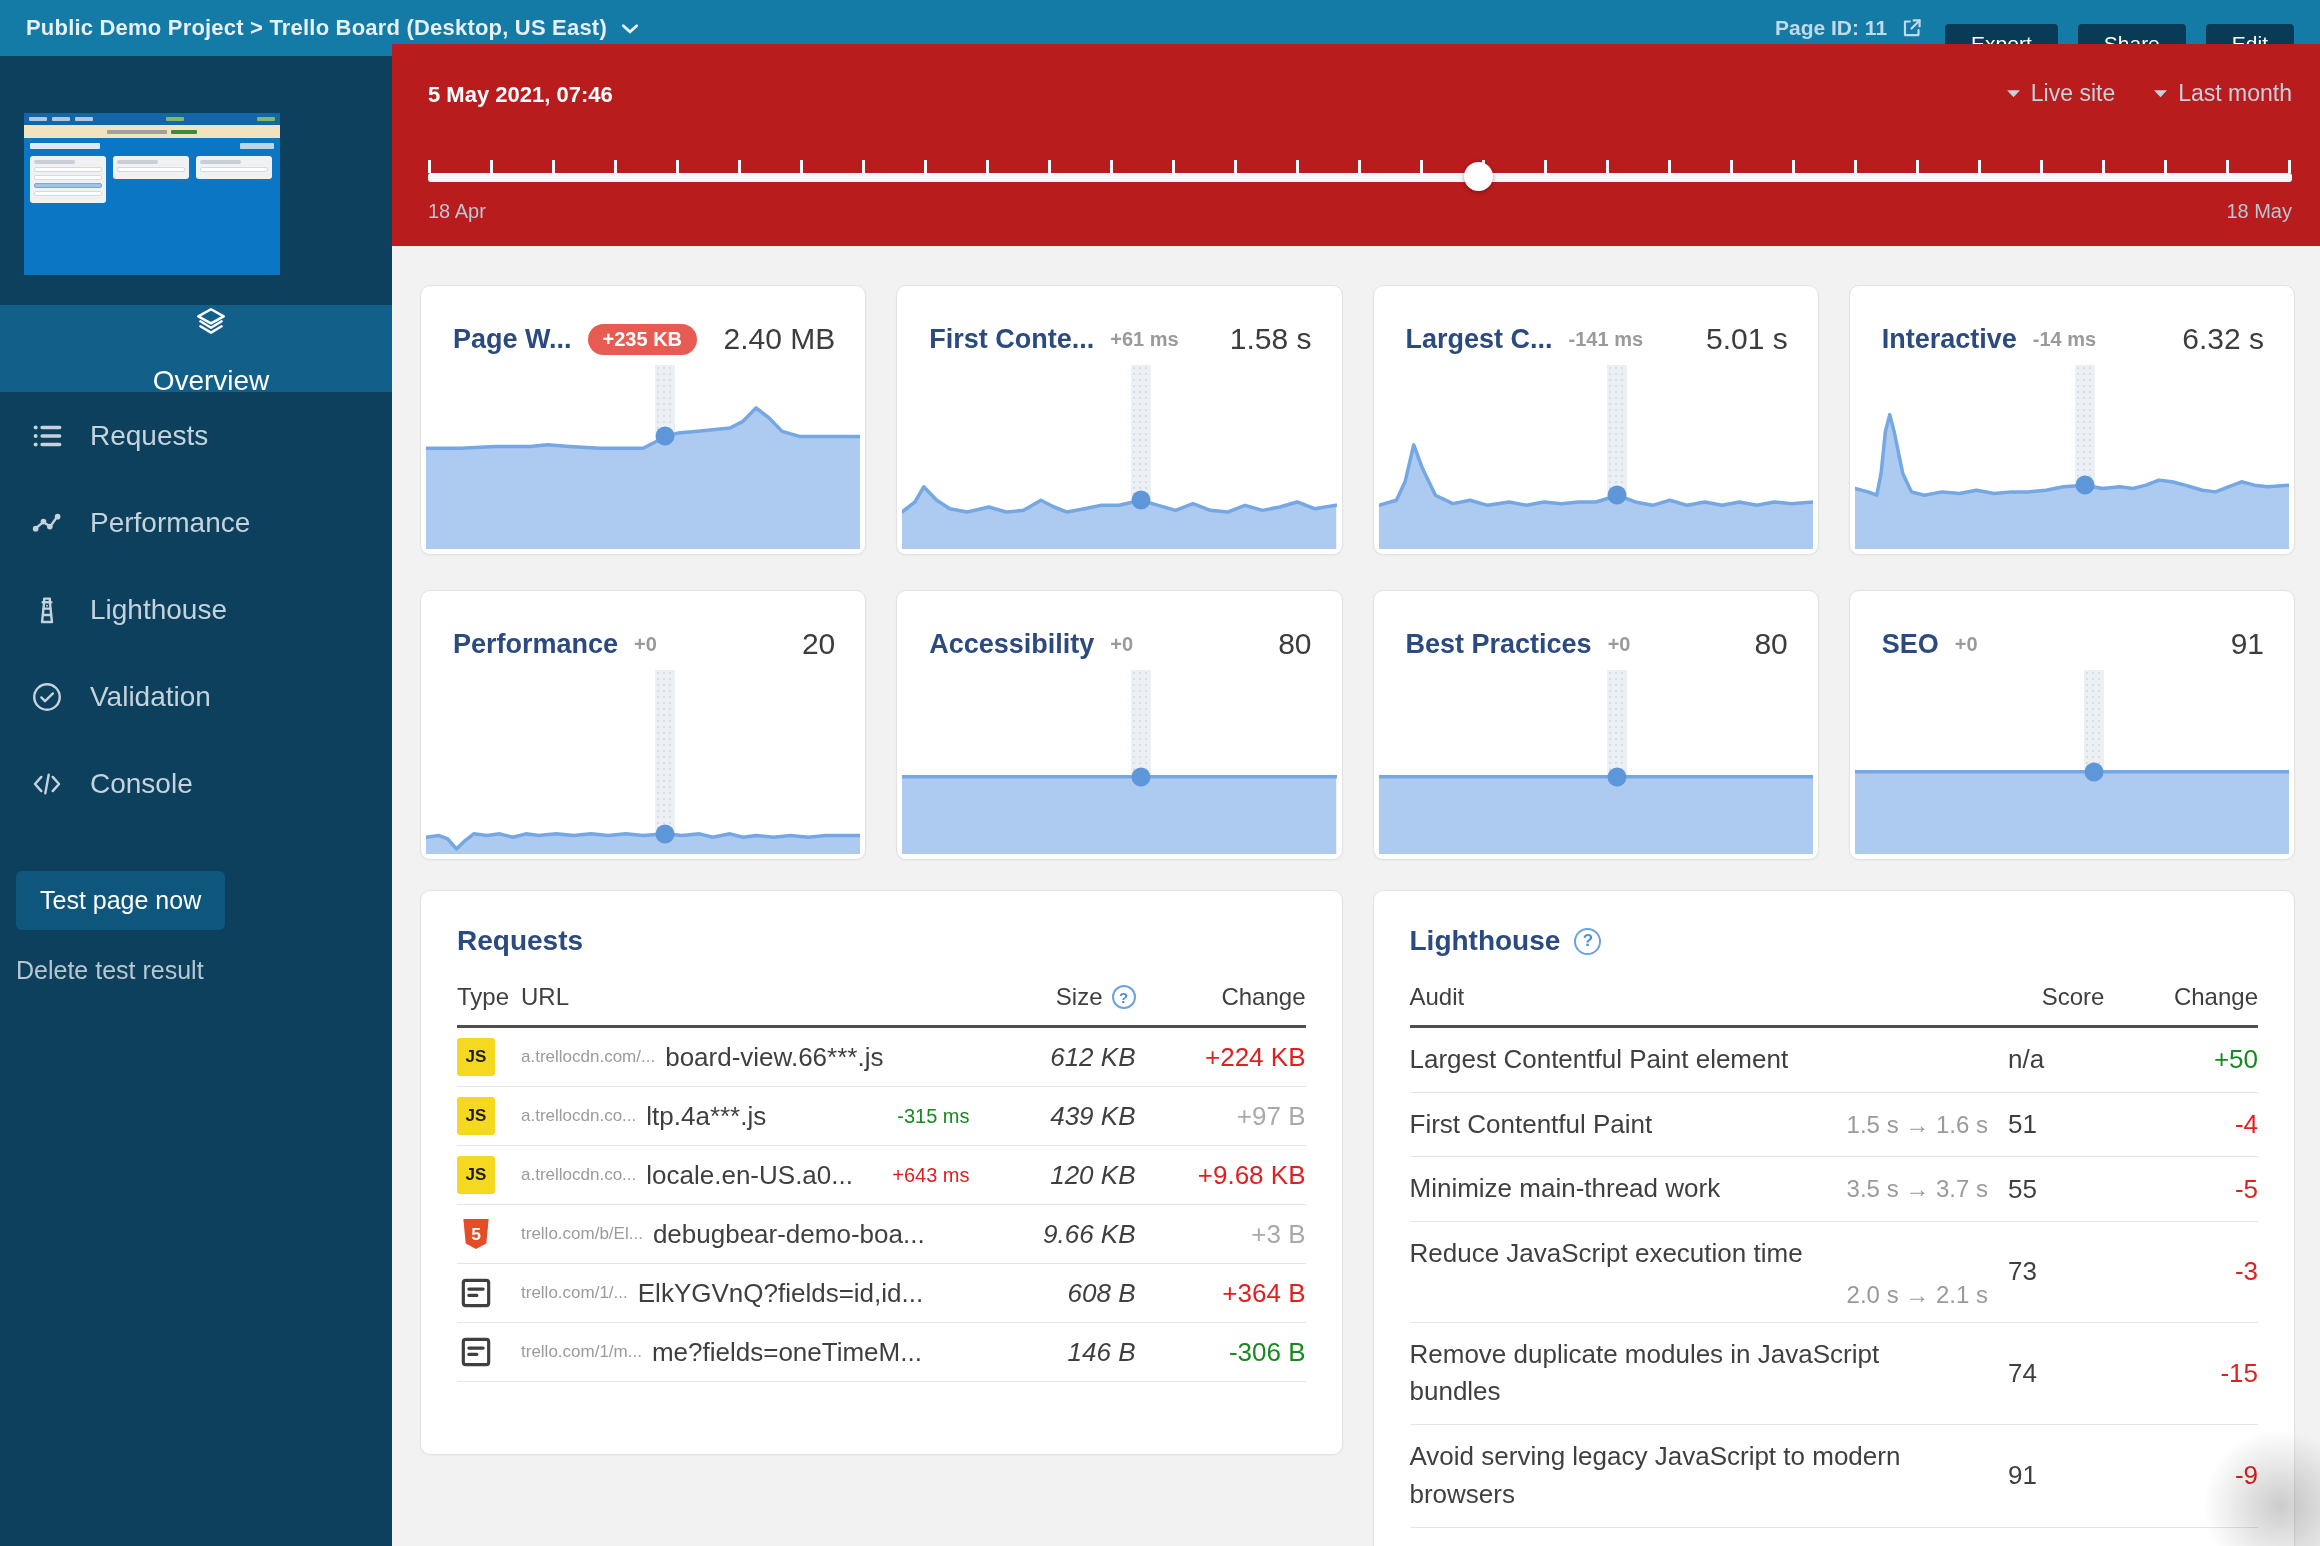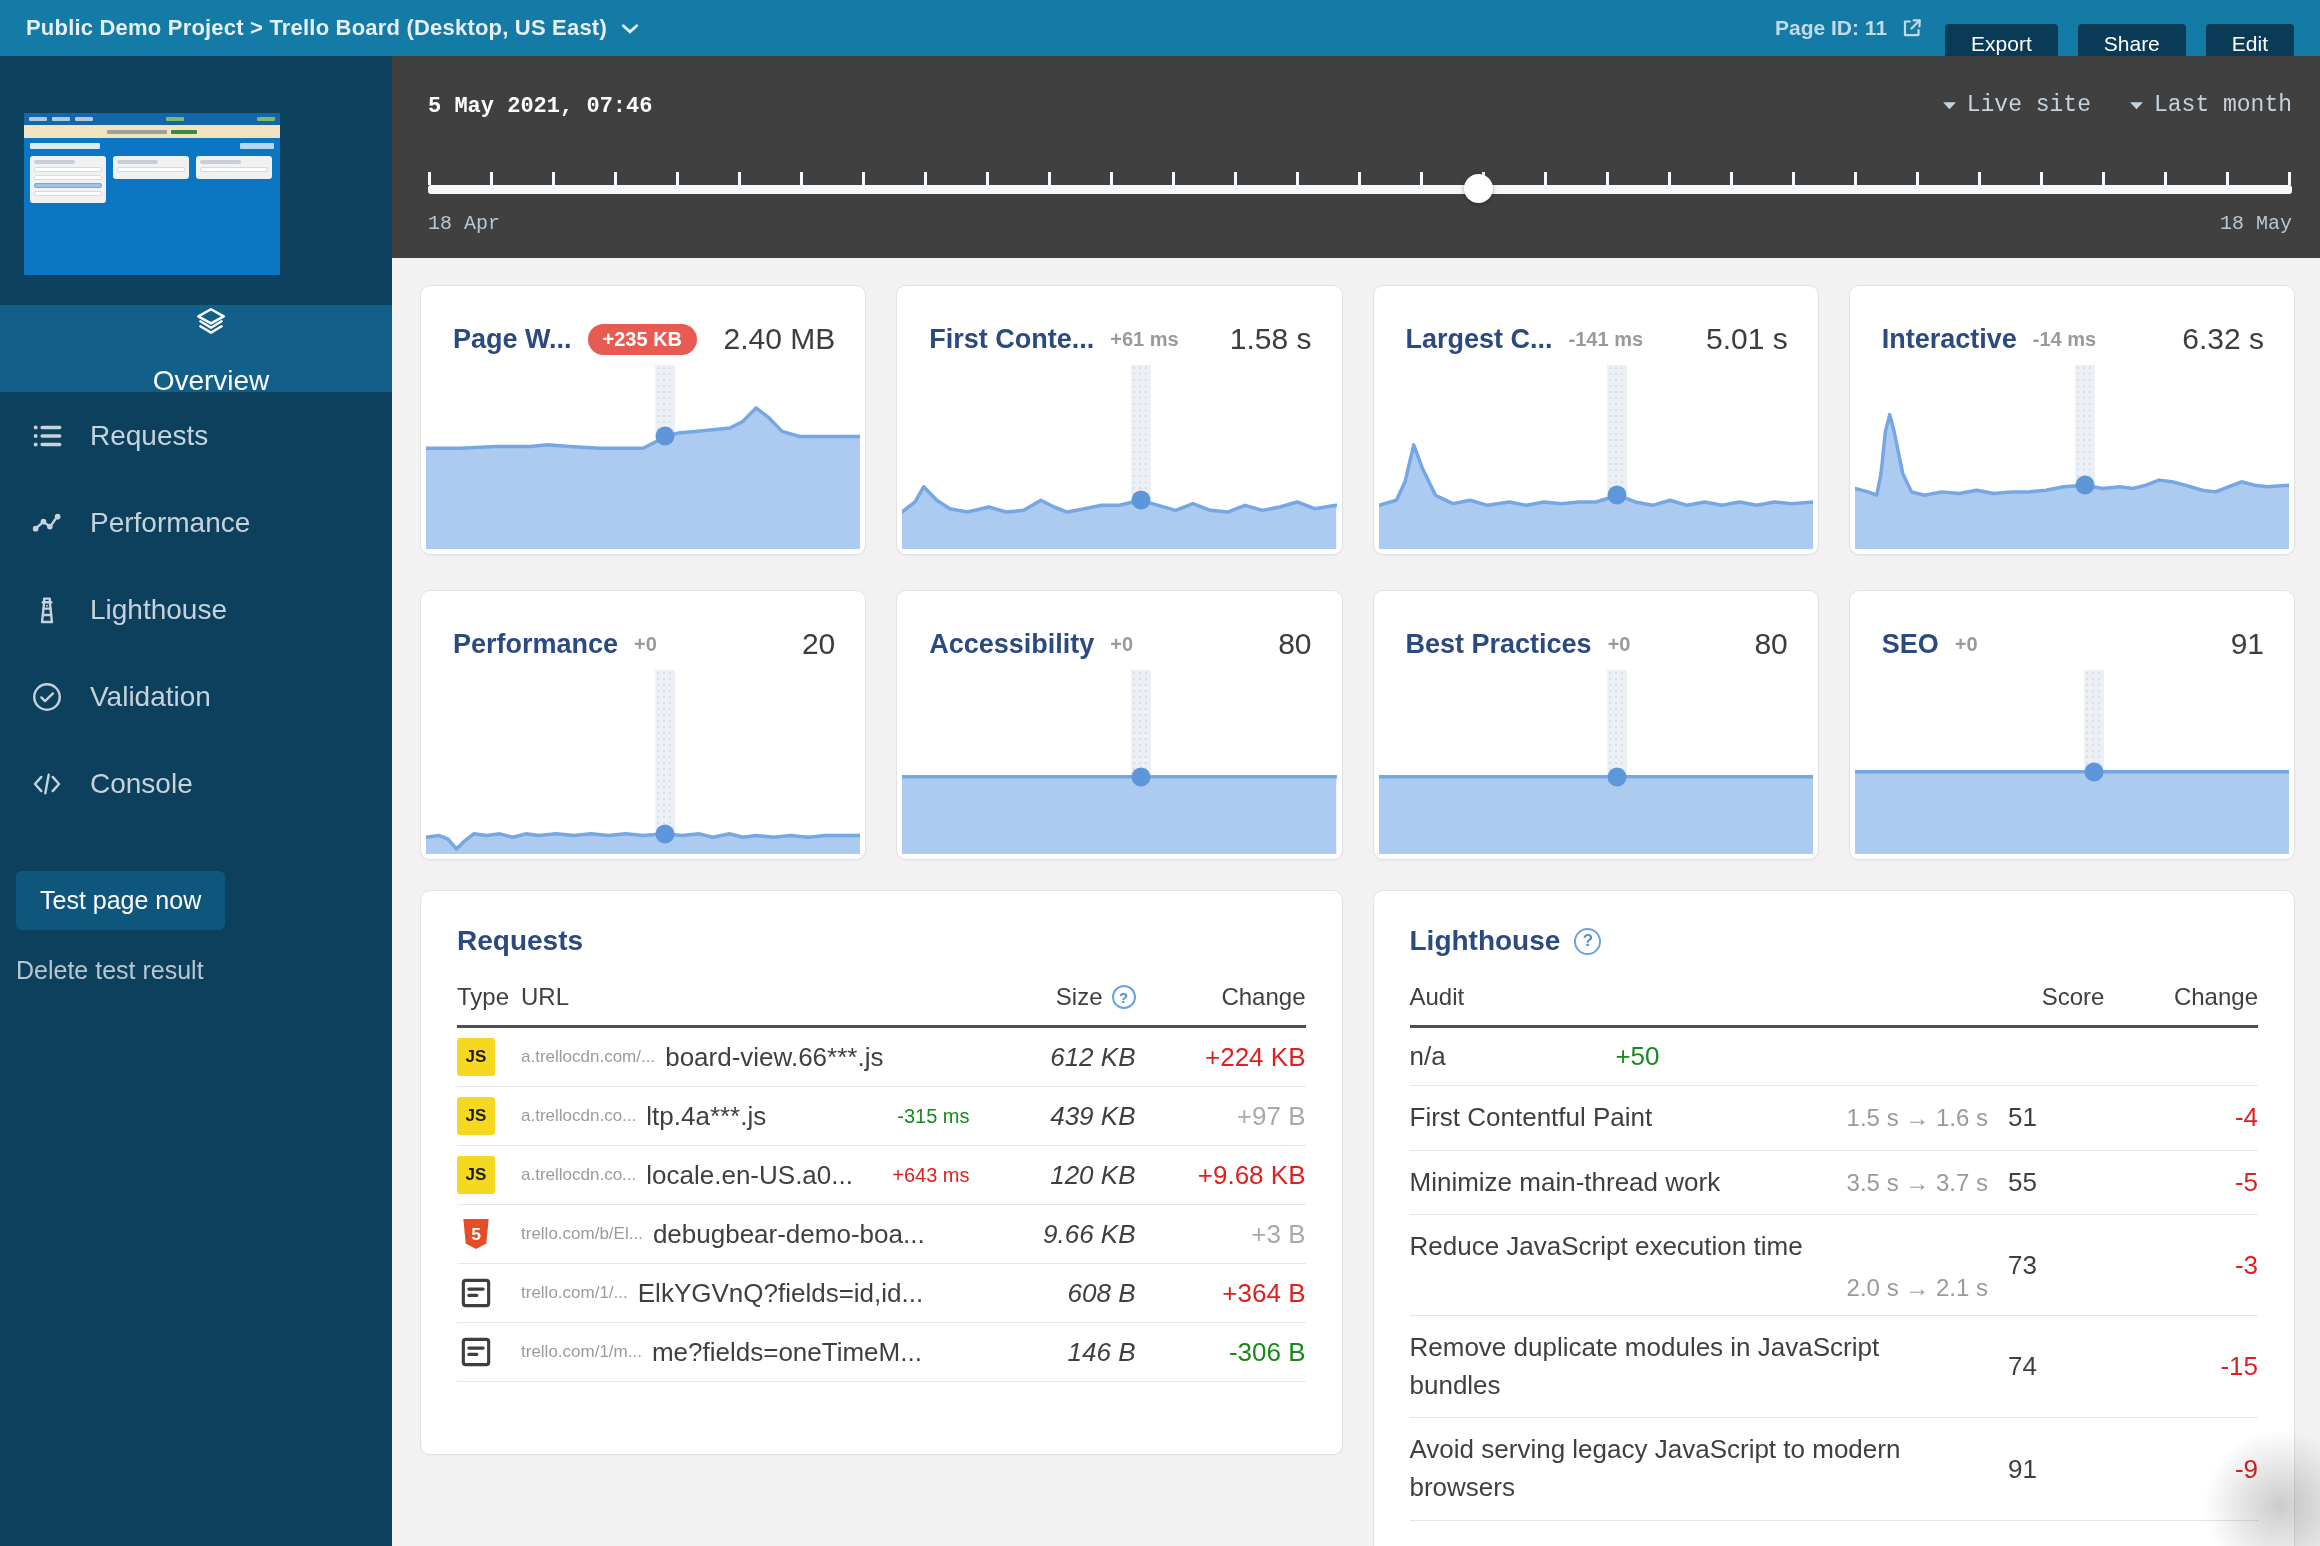--- a/index.html
+++ b/index.html
@@ -60,21 +60,21 @@
   .nav-icon svg { width: 34px; height: 34px; stroke: currentColor; fill: none; stroke-width: 1.7; stroke-linecap: round; stroke-linejoin: round; }
 
   .test-btn {
     display: inline-block; margin: 44px 0 0 16px; background: #0f567c; color: #fff;
     border: none; border-radius: 6px; font-family: inherit; font-size: 25px;
     padding: 15px 24px; cursor: pointer;
   }
   .delete-link { margin: 26px 0 12px 16px; font-size: 25px; color: #b9c6d0; cursor: pointer; }
 
   
-  .tl { position: absolute; left: 392px; top: 56px; width: 1928px; height: 202px; background: #404040; font-family: Liberation Mono, monospace; }
+  .tl { position: absolute; left: 392px; top: 44px; width: 1928px; height: 202px; background: #b91c1c; }
   .tl-date { position: absolute; left: 36px; top: 38px; color: #fff; font-size: 22px; font-weight: bold; }
   .tl-filters { position: absolute; right: 28px; top: 36px; display: flex; gap: 38px; color: #c6d2dc; font-size: 23px; }
   .tl-filter { display: flex; align-items: center; gap: 10px; cursor: pointer; }
   .tl-trackwrap { position: absolute; left: 36px; right: 28px; top: 116px; height: 34px; }
   .tl-ticks {
     position: absolute; left: 0; right: 0; top: 0; height: 13px;
     background: repeating-linear-gradient(90deg, #f5f8fa 0 3px, transparent 3px 62px);
   }
   .tl-track { position: absolute; left: 0; right: 0; top: 13px; height: 9px; background: #f5f8fa; border-radius: 3px; }
   .tl-handle {
@@ -579,20 +579,23 @@
         <span>Lighthouse</span>
         <span class="help">?</span>
       </div>
       <div class="thead">
         <span class="lh-audit-h">Audit</span>
         <span class="lh-score-h">Score</span>
         <span class="lh-change-h">Change</span>
       </div>
 
       <div class="lh-row">
+        <span class="lh-audit">
+          <span class="lh-name">Largest Contentful Paint element</span>
+        </span>
         <span class="lh-score">n/a</span>
         <span class="lh-change c-green">+50</span>
       </div>
 
       <div class="lh-row">
         <span class="lh-audit">
           <span class="lh-name">First Contentful Paint</span>
           <span class="lh-detail">1.5 s → 1.6 s</span>
         </span>
         <span class="lh-score">51</span>

